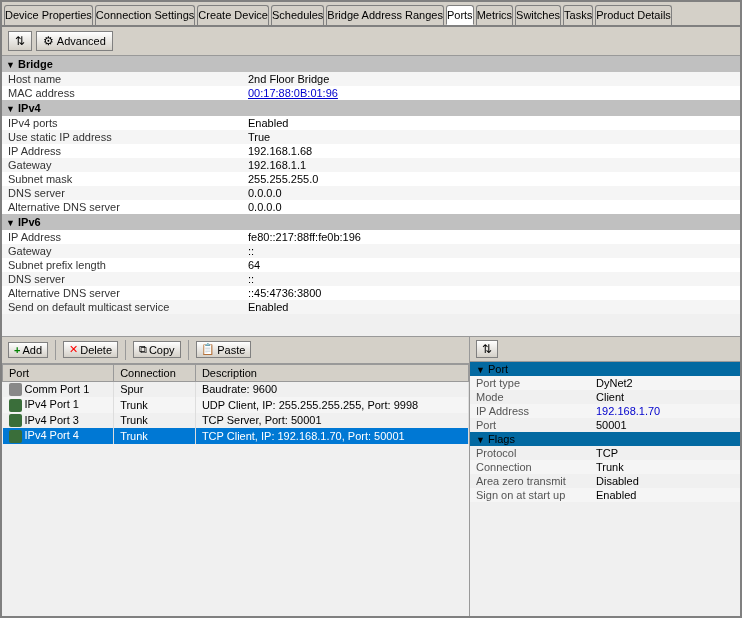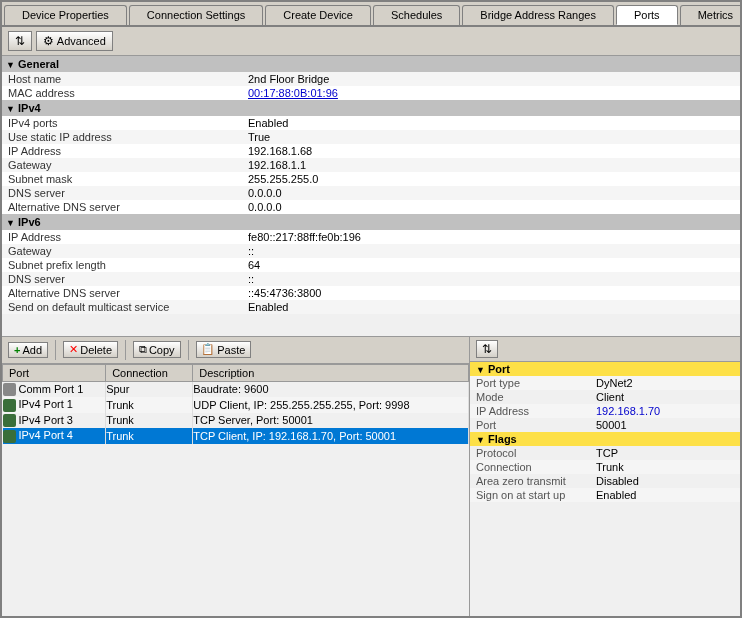--- a/index.html
+++ b/index.html
@@ -12,21 +12,21 @@
       overflow: hidden;
     }
     .tabs-bar {
       display: flex;
       background: #d4d0c8;
       border-bottom: 2px solid #808080;
       padding-top: 3px;
       padding-left: 2px;
     }
     .tab {
-      padding: 3px 17px;
+      padding: 3px 0;
       border: 1px solid #808080;
       border-bottom: none;
       background: #d4d0c8;
       margin-right: 2px;
       cursor: pointer;
       border-radius: 3px 3px 0 0;
       white-space: nowrap;
     }
     .tab.active {
       background: #ffffff;
@@ -143,21 +143,21 @@
     .ports-table thead tr {
       background: #d4d0c8;
     }
     .ports-table th {
       padding: 2px 6px;
       border: 1px solid #999;
       text-align: left;
       font-weight: normal;
     }
     .ports-table td {
-      padding: 1px 0;
+      padding: 1px 6px;
       border-right: 1px solid #ddd;
     }
     .ports-table tr:nth-child(even) {
       background: #f5f5f5;
     }
     .ports-table tr.selected {
       background: #0078d4;
       color: white;
     }
     .ports-table tr.selected td {
@@ -174,22 +174,22 @@
       display: flex;
       align-items: center;
       gap: 4px;
       border-bottom: 1px solid #999;
     }
     .detail-table {
       width: 100%;
       border-collapse: collapse;
     }
     .detail-section-header {
-      background: #fde047;
-      font-weight: bold;
+      background: #0369a1;
+      font-weight: normal;
       padding: 2px 4px;
     }
     .detail-table td {
       padding: 1px 6px;
     }
     .detail-table tr:nth-child(even) {
       background: #f5f5f5;
     }
     .detail-label {
       width: 120px;
@@ -240,21 +240,21 @@
 
   <div class="main-content">
 
     <div class="props-scroll">
       <table class="properties-table">
 
         <tbody>
             <tr class="section-header">
           <td colspan="2">
             <span style="font-size:9px;">▼</span>
-            <span>General</span>
+            <span>Bridge</span>
           </td>
         </tr>
         <tr>
           <td class="label-col">Host name</td>
           <td class="value-col">2nd Floor Bridge</td>
         </tr>
         <tr>
           <td class="label-col">MAC address</td>
           <td class="value-col value-link">00:17:88:0B:01:96</td>
         </tr>

